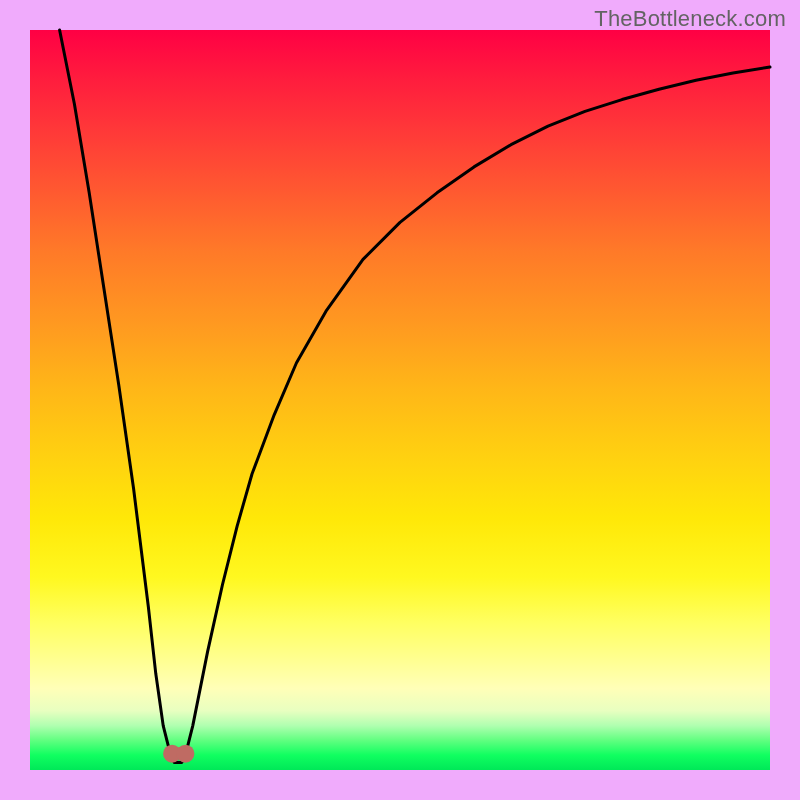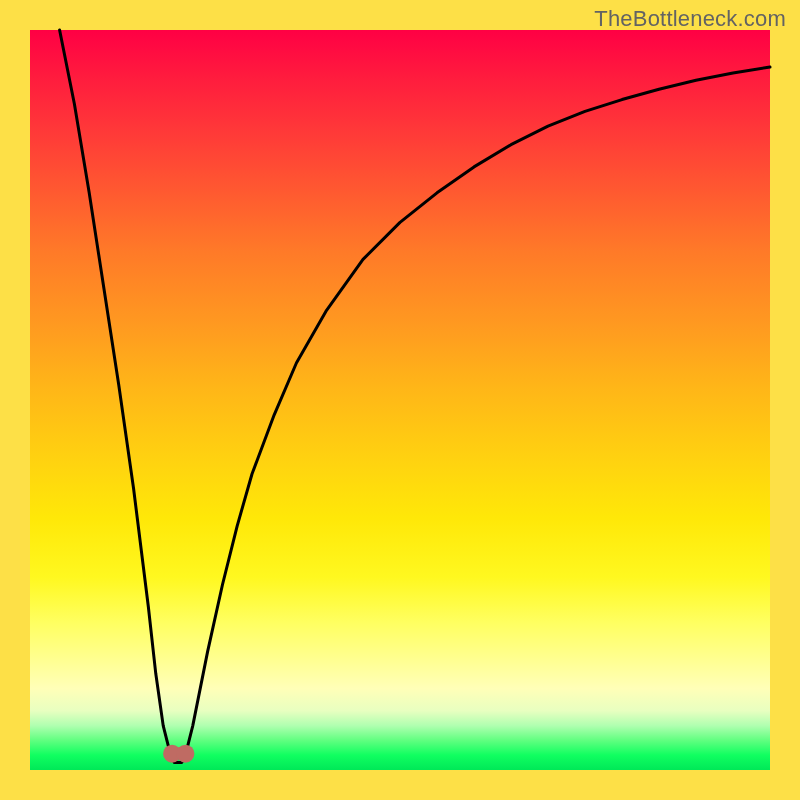--- a/index.html
+++ b/index.html
@@ -10,21 +10,21 @@
     background: #000;
     overflow: hidden;
     font-family: Arial, Helvetica, sans-serif;
   }
   .frame {
     position: absolute;
     left: 0;
     top: 0;
     width: 800px;
     height: 800px;
-    background: #fde047;
+    background: #f0abfc;
   }
   .plot-area {
     position: absolute;
     left: 30px;
     top: 30px;
     width: 740px;
     height: 740px;
     background: linear-gradient(to bottom,
       #ff0044 0%,
       #ff1a3e 6%,

